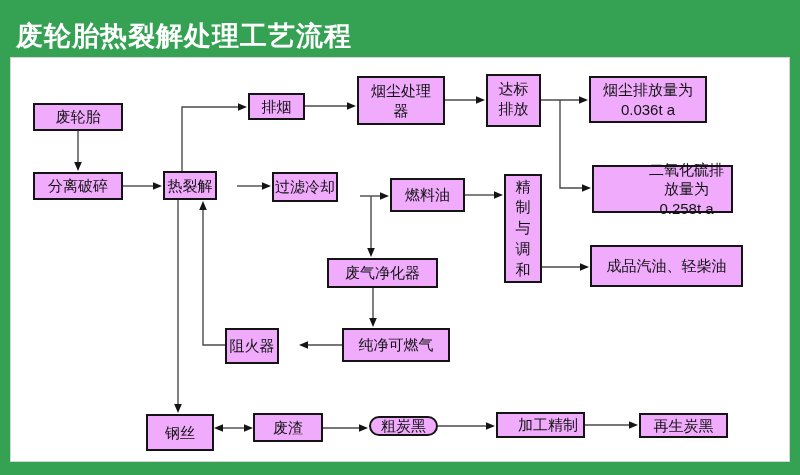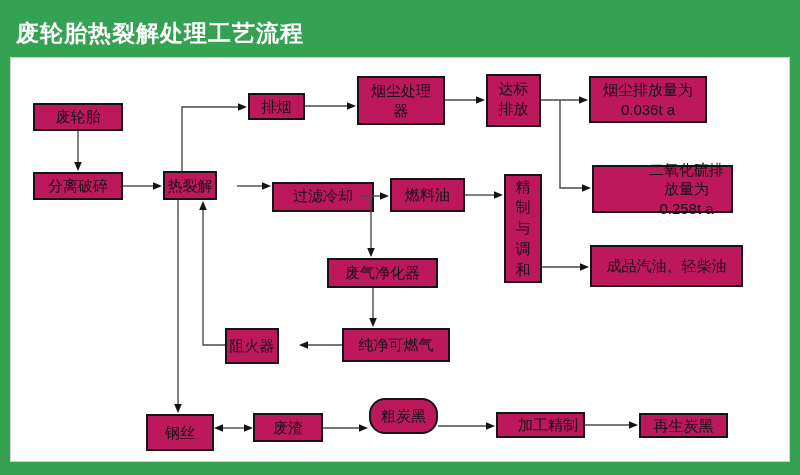--- a/index.html
+++ b/index.html
@@ -4,29 +4,29 @@
 <style>
   :root { --green:#35a153; --panel:#ffffff; --line:#4a4a4a; --border:#141414; --text:#111111; }
   * { margin:0; padding:0; box-sizing:border-box; }
   body { font-family:"Liberation Sans","DejaVu Sans",sans-serif; }
   .stage {
     position:relative; width:800px; height:475px;
     background:var(--green); overflow:hidden;
   }
   .title {
     position:absolute; left:16px; top:18px;
-    font-size:23px; font-weight:bold; color:#ffffff; letter-spacing:1px;
+    font-size:27px; font-weight:bold; color:#ffffff; letter-spacing:1px;
   }
   .panel {
     position:absolute; left:10px; top:57px; width:780px; height:405px;
     background:var(--panel); border:1px solid #d4d4d4;
   }
   .node {
     position:absolute; display:flex; align-items:center; justify-content:center;
-    border:2px solid var(--border); background:#be185d; color:var(--text);
+    border:2px solid var(--border); background:#f0abfc; color:var(--text);
     font-size:15px; line-height:1.3; text-align:center; white-space:pre-line;
   }
   .node.vertical { line-height:1.38; }
   svg.wires { position:absolute; left:0; top:0; pointer-events:none; }
 </style>
 </head>
 <body>
 
 <div class="stage">
   <div class="title">废轮胎热裂解处理工艺流程</div>
@@ -37,34 +37,34 @@
       <div class="node" style="left: 163px; top: 171px; width: 54px; height: 29px;">热裂解</div>
       <div class="node" style="left: 248px; top: 93px; width: 57px; height: 27px;">排烟</div>
       <div class="node" style="left: 357px; top: 76px; width: 88px; height: 49px;">烟尘处理
 器</div>
       <div class="node" style="left: 486px; top: 74px; width: 55px; height: 53px; font-family: Liberation Mono, monospace;">达标
 排放</div>
       <div class="node" style="left: 589px; top: 76px; width: 118px; height: 47px;">烟尘排放量为
 0.036t a</div>
       <div class="node" style="left: 592px; top: 165px; width: 141px; height: 48px; padding-left: 48px;">二氧化硫排放量为
 0.258t a</div>
-      <div class="node" style="left: 272px; top: 182px; width: 102px; height: 30px; font-family: Liberation Serif, serif;">过滤冷却</div>
+      <div class="node" style="left: 272px; top: 172px; width: 66px; height: 30px;">过滤冷却</div>
       <div class="node" style="left: 390px; top: 178px; width: 75px; height: 34px;">燃料油</div>
       <div class="node vertical" style="left: 504px; top: 174px; width: 38px; height: 109px;">精
 制
 与
 调
 和</div>
       <div class="node" style="left: 590px; top: 245px; width: 153px; height: 42px;">成品汽油、轻柴油</div>
       <div class="node" style="left: 327px; top: 258px; width: 111px; height: 30px;">废气净化器</div>
       <div class="node" style="left: 342px; top: 328px; width: 108px; height: 34px;">纯净可燃气</div>
       <div class="node" style="left: 225px; top: 328px; width: 54px; height: 36px;">阻火器</div>
       <div class="node" style="left: 146px; top: 414px; width: 68px; height: 37px;">钢丝</div>
       <div class="node" style="left: 253px; top: 413px; width: 70px; height: 29px;">废渣</div>
-      <div class="node" style="left: 369px; top: 398px; width: 69px; height: 36px; border-radius: 16px;">粗炭黑</div>
+      <div class="node" style="left: 369px; top: 416px; width: 69px; height: 20px; border-radius: 16px;">粗炭黑</div>
       <div class="node" style="left: 496px; top: 412px; width: 89px; height: 26px; padding-left: 15px;">加工精制</div>
       <div class="node" style="left: 639px; top: 413px; width: 89px; height: 25px;">再生炭黑</div>
     </div>
   <svg class="wires" width="800" height="475">
       <polyline points="78,131 78,164" fill="none" stroke="#4a4a4a" stroke-width="1.4"></polyline>
       <polygon points="78,171 74.2,162 81.8,162" fill="#141414"></polygon>
       <polyline points="123,186 155,186" fill="none" stroke="#4a4a4a" stroke-width="1.4"></polyline>
       <polygon points="162,186 153,189.8 153,182.2" fill="#141414"></polygon>
       <polyline points="182,171 182,107 240,107" fill="none" stroke="#4a4a4a" stroke-width="1.4"></polyline>
       <polygon points="247,107 238,110.8 238,103.2" fill="#141414"></polygon>

